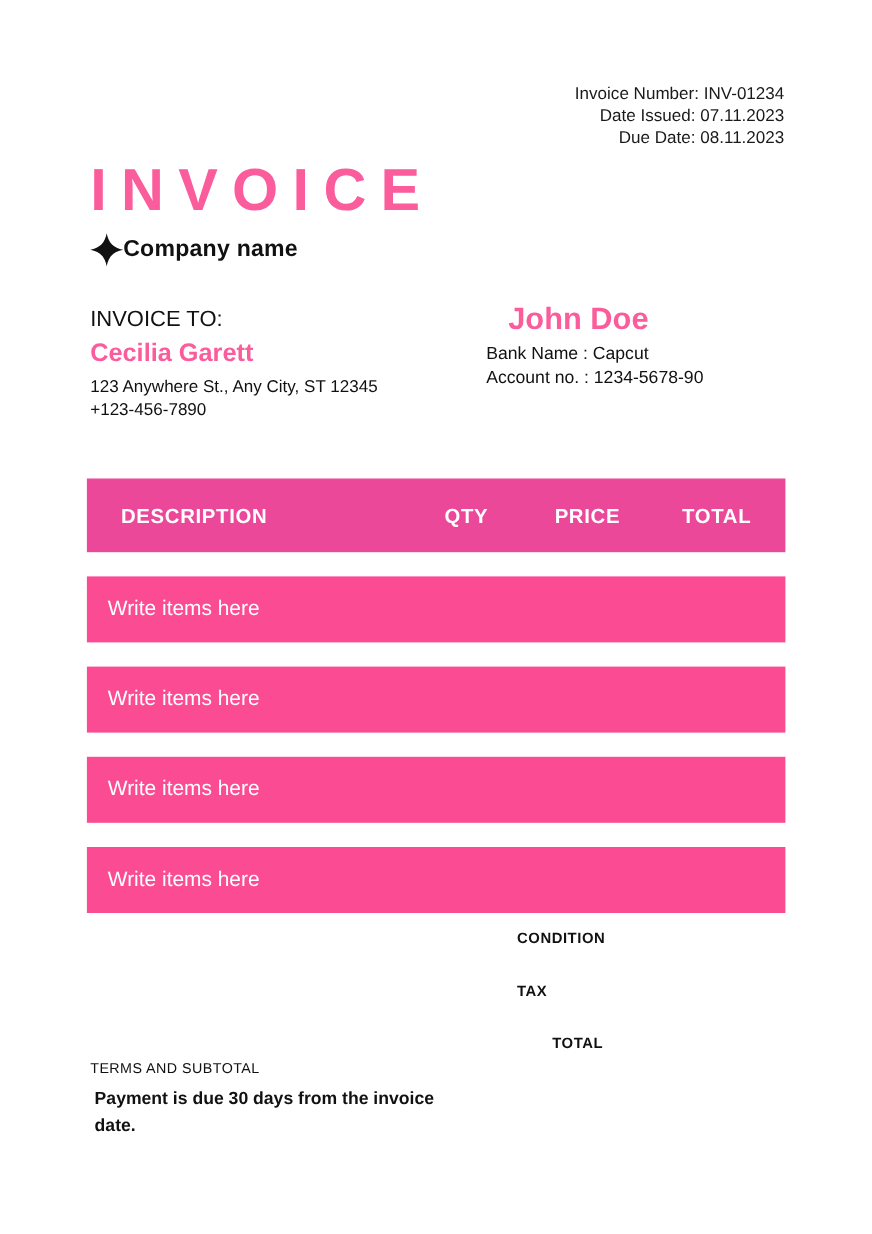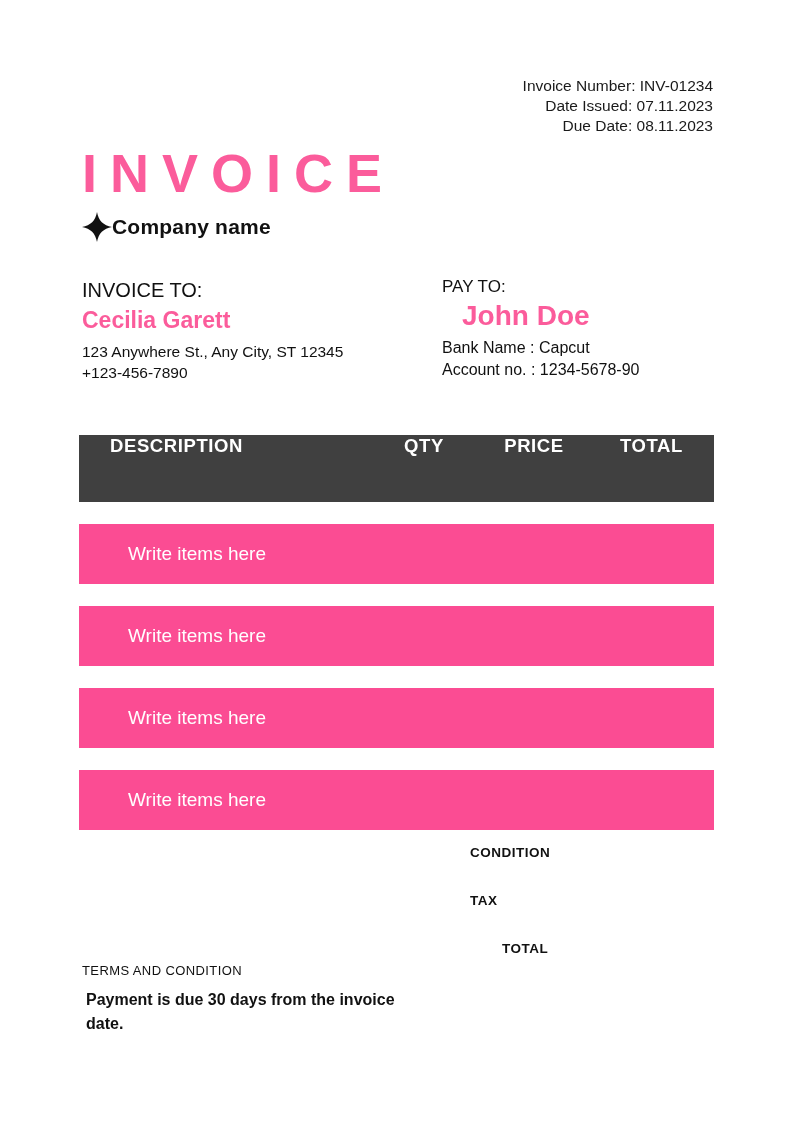--- a/index.html
+++ b/index.html
@@ -99,43 +99,44 @@
   .party.right .party-line { font-size: 16px; line-height: 22px; }
 
   
   .table {
     position: absolute;
     left: 79px;
     top: 435px;
     width: 635px;
   }
   .table-head {
-    background: #404040;
+    background: #ec4899;
     height: 67px;
     display: flex;
+    align-items: center;
     color: #ffffff;
     font-weight: bold;
     font-size: 18.5px;
     letter-spacing: 0.6px;
   }
   .col-desc  { width: 290px; padding-left: 31px; box-sizing: border-box; }
   .col-qty   { width: 110px; text-align: center; }
   .col-price { width: 110px; text-align: center; }
   .col-total { width: 125px; text-align: center; }
 
   .table-row {
     background: #FB4C93;
     height: 60px;
     margin-top: 22px;
     display: flex;
     align-items: center;
     color: #ffffff;
     font-size: 19px;
   }
-  .row-text { padding-left: 49px; }
+  .row-text { padding-left: 19px; }
 
   
   .totals {
     position: absolute;
     left: 470px;
     top: 845px;
     width: 250px;
   }
   .totals-row {
     font-size: 13.5px;
@@ -192,21 +193,20 @@
   </div>
 
   <div class="party left">
     <div class="party-label">INVOICE TO:</div>
     <div class="party-name">Cecilia Garett</div>
     <div class="party-line">123 Anywhere St., Any City, ST 12345</div>
     <div class="party-line">+123-456-7890</div>
   </div>
 
   <div class="party right">
-    <div class="party-label">PAY TO:</div>
     <div class="party-name">John Doe</div>
     <div class="party-line">Bank Name : Capcut</div>
     <div class="party-line">Account no. : 1234-5678-90</div>
   </div>
 
   <div class="table">
     <div class="table-head">
       <div class="col-desc">DESCRIPTION</div>
       <div class="col-qty">QTY</div>
       <div class="col-price">PRICE</div>
@@ -242,17 +242,17 @@
     </div>
   </div>
 
   <div class="totals">
     <div class="totals-row indent-1">CONDITION</div>
     <div class="totals-row indent-2">TAX</div>
     <div class="totals-row indent-3">TOTAL</div>
   </div>
 
   <div class="terms">
-    <div class="terms-title">TERMS AND CONDITION</div>
+    <div class="terms-title">TERMS AND SUBTOTAL</div>
     <div class="terms-body">Payment is due 30 days from the invoice date.</div>
   </div>
 
 </div>
 
 </body></html>

